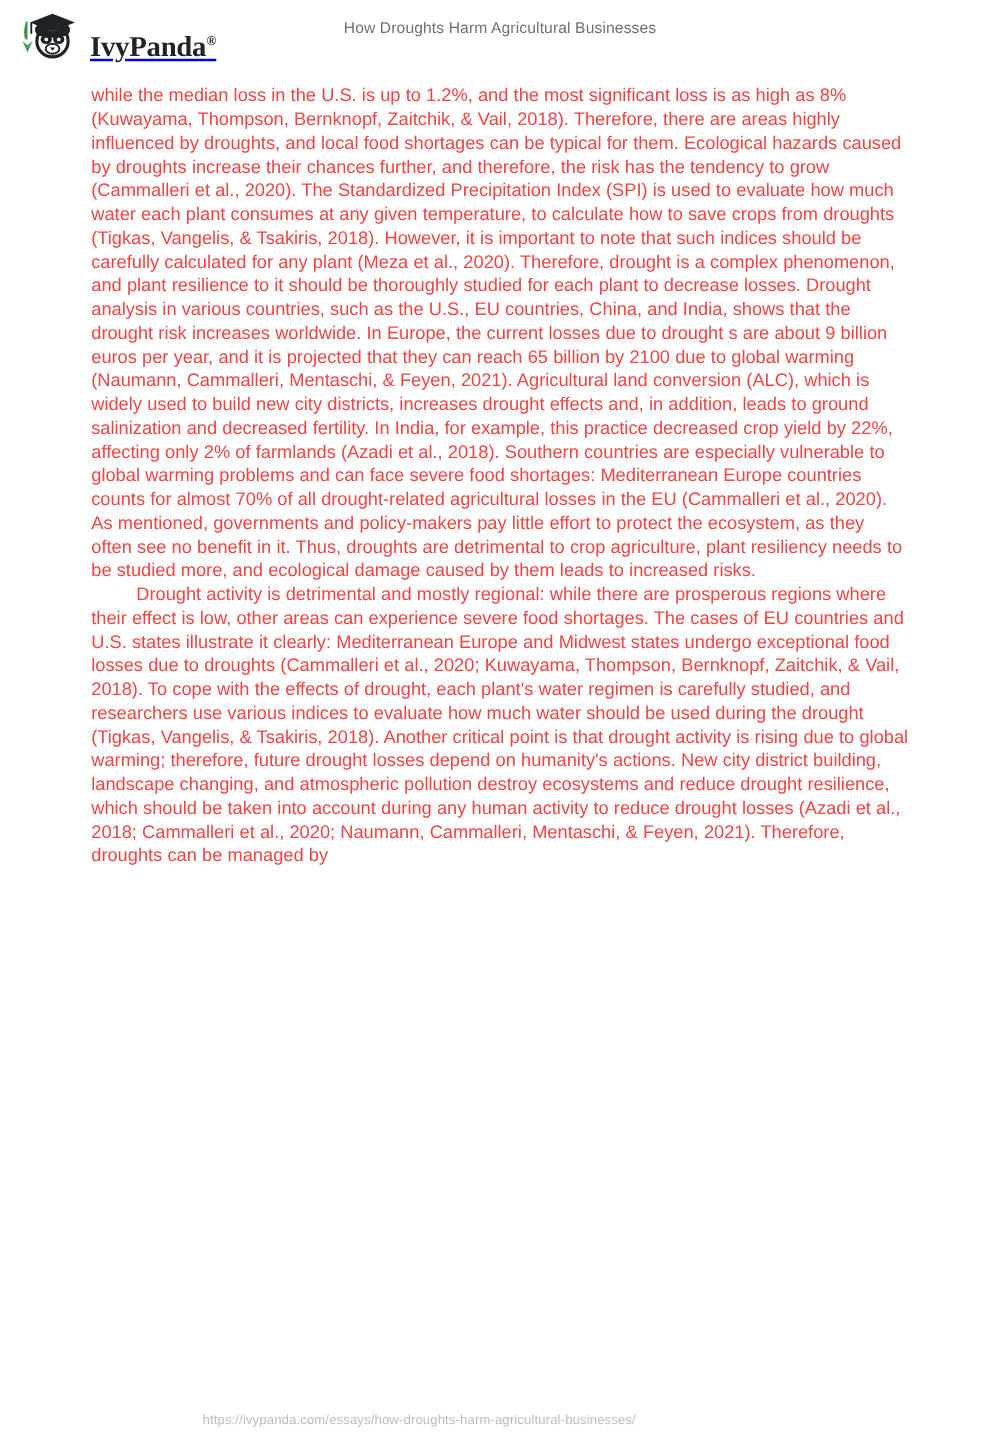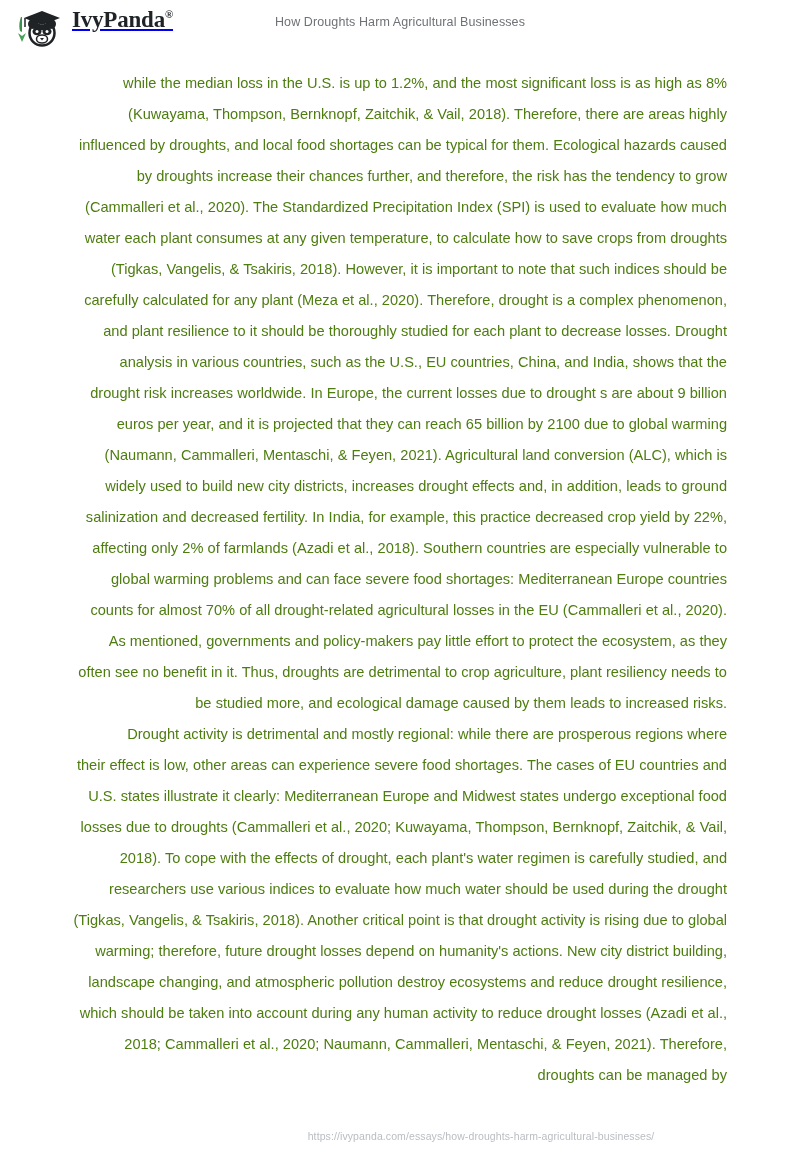--- a/index.html
+++ b/index.html
@@ -22,21 +22,21 @@
     top: 0;
     left: 0;
     width: 800px;
     height: 58px;
     display: flex;
     align-items: center;
   }
 
   .brand {
     display: flex;
-    align-items: flex-start;
+    align-items: flex-end;
     margin-left: 14px;
     gap: 6px;
   }
 
   .brand-logo {
     width: 52px;
     height: 44px;
     display: block;
   }
 
@@ -73,23 +73,23 @@
   
   .doc-body {
     position: absolute;
     left: 73px;
     top: 68px;
     width: 654px;
   }
 
   .para {
     font-size: 14.6px;
-    line-height: 31px;
-    color: #4d7c0f;
-    text-align: right;
+    line-height: 19px;
+    color: #ef4444;
+    text-align: left;
     margin: 0 0 0 0;
     word-spacing: 0.1px;
   }
 
   .indent {
     text-indent: 36px;
   }
 
   .section-heading {
     font-size: 25px;
@@ -99,21 +99,20 @@
     line-height: 30px;
     letter-spacing: -0.3px;
   }
 
   
   .page-footer {
     position: absolute;
     left: 0;
     bottom: 16px;
     width: 800px;
-    text-align: center;
     padding-right: 0;
   }
 
   .footer-url {
     display: inline-block;
     font-size: 10.5px;
     color: #b9bdc2;
     font-family: "Liberation Sans", sans-serif;
     margin-left: 162px;
     letter-spacing: 0.1px;

